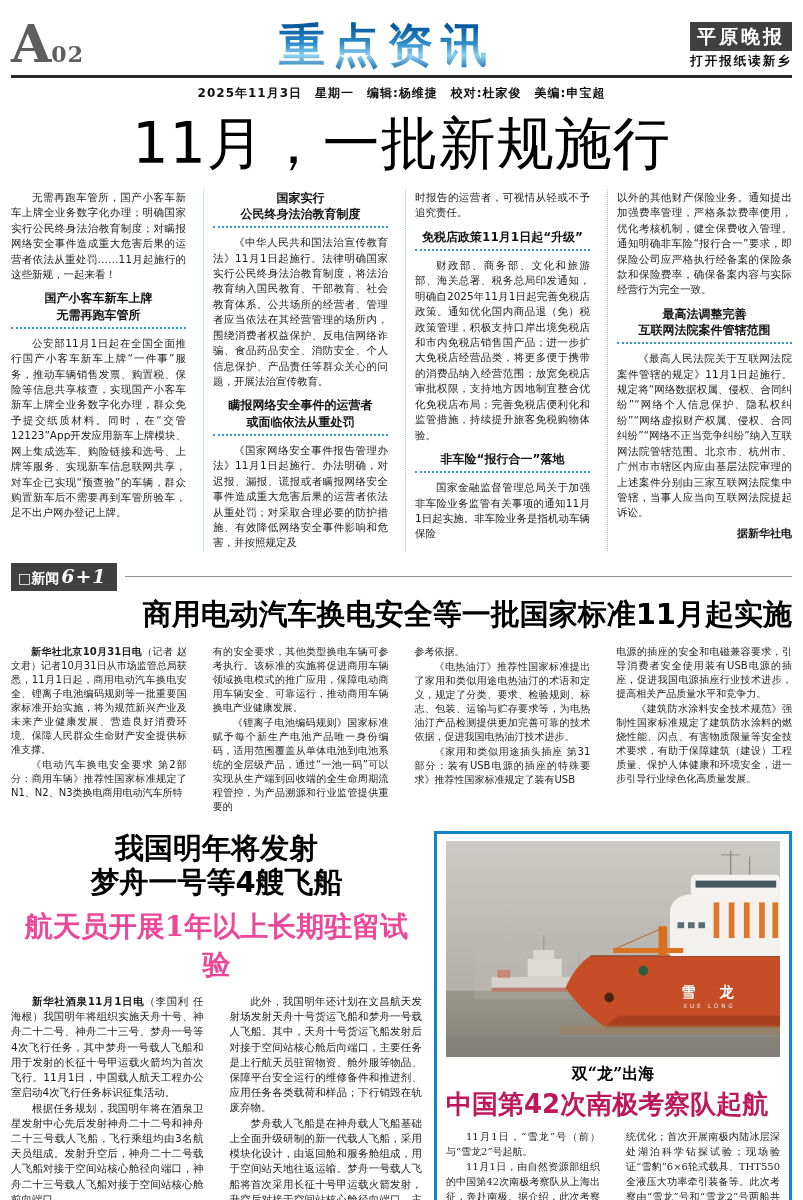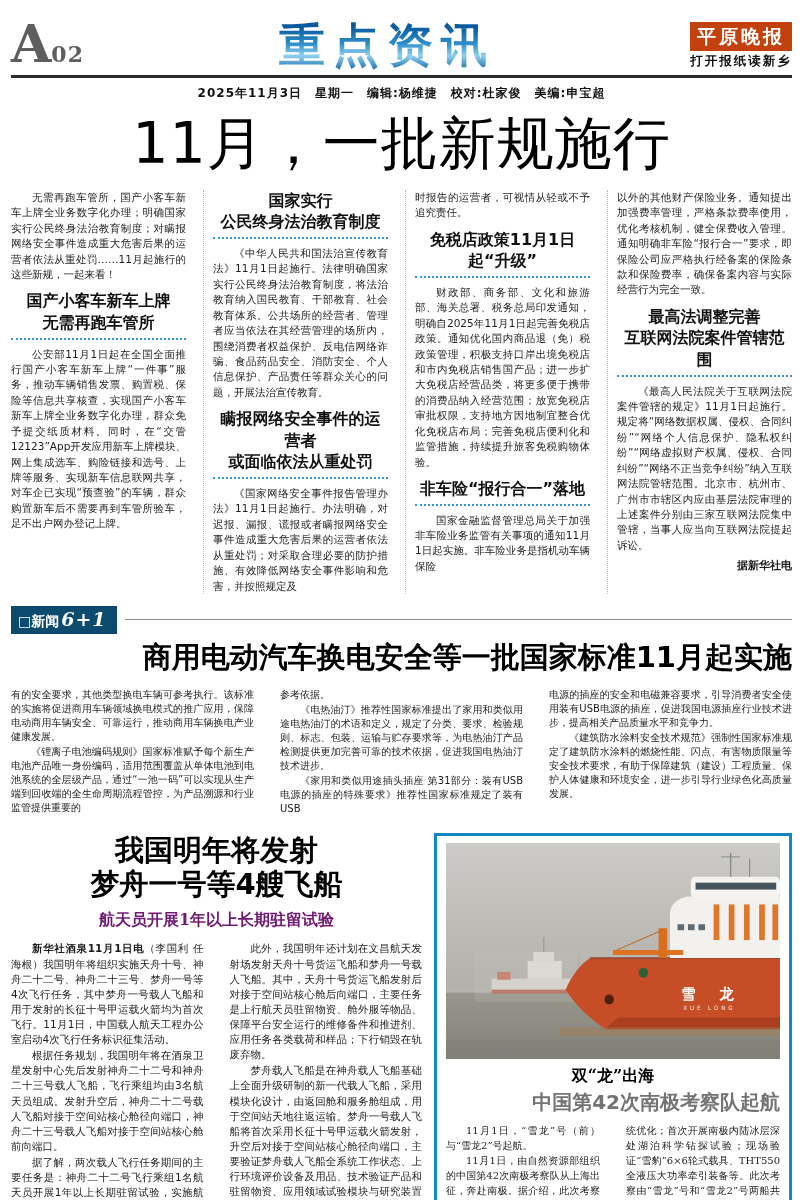--- a/index.html
+++ b/index.html
@@ -20,65 +20,65 @@
     color:#0e6fb4; padding-bottom:2px;
   }
   @supports ((-webkit-background-clip:text) or (background-clip:text)) {
     .section-title {
       background:linear-gradient(180deg,#085a9e 10%,#2e8ec9 45%,#8fd0f0 70%,#1a6fae 100%);
       -webkit-background-clip:text; background-clip:text; color:transparent;
     }
   }
   .logo { text-align:center; }
   .logo-box {
-    background:#c2410c; color:#fff; font-family:"DejaVu Serif", serif;
+    background:#404040; color:#fff; font-family:"DejaVu Serif", serif;
     font-weight:bold; font-size:19px; letter-spacing:3px; padding:3px 7px;
     display:inline-block; line-height:1.2;
   }
   .logo-slogan { font-size:12.5px; font-weight:bold; letter-spacing:2px; margin-top:2px; color:#111; }
   .head-rule { border-top:3px solid #2b2b2b; margin-top:5px; }
   .dateline { text-align:center; font-size:12px; font-weight:bold; letter-spacing:1px; padding:7px 0 2px; color:#111; }
 
   
   .lead-headline { text-align:center; font-size:57px; font-weight:400; letter-spacing:1px; margin:10px 0 16px; line-height:1.05; color:#000; }
   .cols { display:flex;gap:8px; }
   .col { flex:1; padding:0 9px; min-width:0; }
   .col:first-child { padding-left:0; }
   .col:last-child { padding-right:0; }
   .lead-cols .col + .col { border-left:1px dotted #9cc0d6; }
   .body-p { margin:0; font-size:10.5px; line-height:1.47; text-align:justify; text-indent:2em; }
   .body-p.cont { text-indent:0; }
-  .subhead { font-size:16px; font-weight:bold; text-align:center; white-space:pre-line; line-height:1.35; margin:8px 0 0; color:#111; }
+  .subhead { font-size:12px; font-weight:bold; text-align:center; white-space:pre-line; line-height:1.35; margin:8px 0 0; color:#111; }
   .dotrule { border-bottom:2px dotted #2f9ad2; margin:4px 0 7px; }
   .credit-line { text-align:right; font-weight:bold; font-size:11px; margin-top:5px; }
 
   
   .news-label-row { display:flex; align-items:center; margin:12px 0 4px; }
   .news-label {
-    background:#0c4a6e; color:#fff; padding:2px 10px 3px 7px;
+    background:#404040; color:#fff; padding:2px 10px 3px 7px;
     font-size:14px; font-weight:bold; display:flex; align-items:baseline; white-space:nowrap;text-align:right;
   }
   .news-label-math { font-style:italic; font-weight:900; font-size:19px; font-family:"DejaVu Serif", serif; margin-left:2px; letter-spacing:1px; }
   .news-label-line { flex:1; border-top:1px solid #8f8f8f; margin-left:8px; }
   .news-headline { text-align:right; font-size:29px; font-weight:900; margin:4px 0 10px; color:#000; }
   .news-cols .body-p { font-size:10px; line-height:1.4; margin-bottom:1px; }
   .bold-lead { font-weight:bold; }
   .kai { font-family:"DejaVu Serif", serif; }
 
   
   .bottom { display:flex; margin-top:16px; }
   .space-article { width:423px; padding-right:12px; flex:none; }
   .space-headline { text-align:center; font-size:29px; font-weight:900; line-height:1.18; white-space:pre-line; color:#000; }
-  .space-subtitle { text-align:center; font-family:"DejaVu Serif", serif; font-size:16px; font-weight:bold; margin:9px 0 10px; color:#701a75; }
+  .space-subtitle { text-align:center; font-family:"DejaVu Serif", serif; font-size:28px; font-weight:bold; margin:9px 0 10px; color:#ec4899; }
   .space-cols .body-p { font-size:10.5px; line-height:1.44; margin-bottom:1px; }
 
   .photo-box { flex:1; border:3px solid #1287c5; padding:7px 9px 6px; background:#fff; min-width:0; }
   .photo { width:100%; height:216px; display:block; }
   .photo-caption { text-align:center; font-family:"DejaVu Serif", serif; font-size:16px; font-weight:bold; margin:7px 0 2px; color:#000; }
-  .photo-headline { text-align:right; font-size:20px; font-weight:900; margin:0 0 7px; color:#737373; }
+  .photo-headline { text-align:left; font-size:26px; font-weight:900; margin:0 0 7px; color:#be185d; }
   .photo-cols .body-p { font-family:"DejaVu Serif", serif; font-size:10px; line-height:1.5; }
 </style>
 </head>
 <body>
 
 <div class="page">
 
   <div class="masthead">
     <div class="edition">
       <span class="edition-letter">A</span><span class="edition-num">02</span>
@@ -134,20 +134,24 @@
   <div class="news-label-row">
     <div class="news-label">
       <span>□新闻</span>
       <span class="news-label-math">6+1</span>
     </div>
     <div class="news-label-line"></div>
   </div>
   <div class="news-headline">商用电动汽车换电安全等一批国家标准11月起实施</div>
 
   <div class="cols news-cols">
+    <div class="col">
+      <p class="body-p"><span class="bold-lead">新华社北京10月31日电</span><span class="kai">（记者 赵文君）</span><span>记者10月31日从市场监管总局获悉，11月1日起，商用电动汽车换电安全、锂离子电池编码规则等一批重要国家标准开始实施，将为规范新兴产业及未来产业健康发展、营造良好消费环境、保障人民群众生命财产安全提供标准支撑。</span></p>
+      <p class="body-p">《电动汽车换电安全要求 第2部分：商用车辆》推荐性国家标准规定了N1、N2、N3类换电商用电动汽车所特</p>
+    </div>
     <div class="col">
       <p class="body-p cont">有的安全要求，其他类型换电车辆可参考执行。该标准的实施将促进商用车辆领域换电模式的推广应用，保障电动商用车辆安全、可靠运行，推动商用车辆换电产业健康发展。</p>
       <p class="body-p">《锂离子电池编码规则》国家标准赋予每个新生产电池产品唯一身份编码，适用范围覆盖从单体电池到电池系统的全层级产品，通过“一池一码”可以实现从生产端到回收端的全生命周期流程管控，为产品溯源和行业监管提供重要的</p>
     </div>
     <div class="col">
       <p class="body-p cont">参考依据。</p>
       <p class="body-p">《电热油汀》推荐性国家标准提出了家用和类似用途电热油汀的术语和定义，规定了分类、要求、检验规则、标志、包装、运输与贮存要求等，为电热油汀产品检测提供更加完善可靠的技术依据，促进我国电热油汀技术进步。</p>
       <p class="body-p">《家用和类似用途插头插座 第31部分：装有USB电源的插座的特殊要求》推荐性国家标准规定了装有USB</p>
     </div>
     <div class="col">

